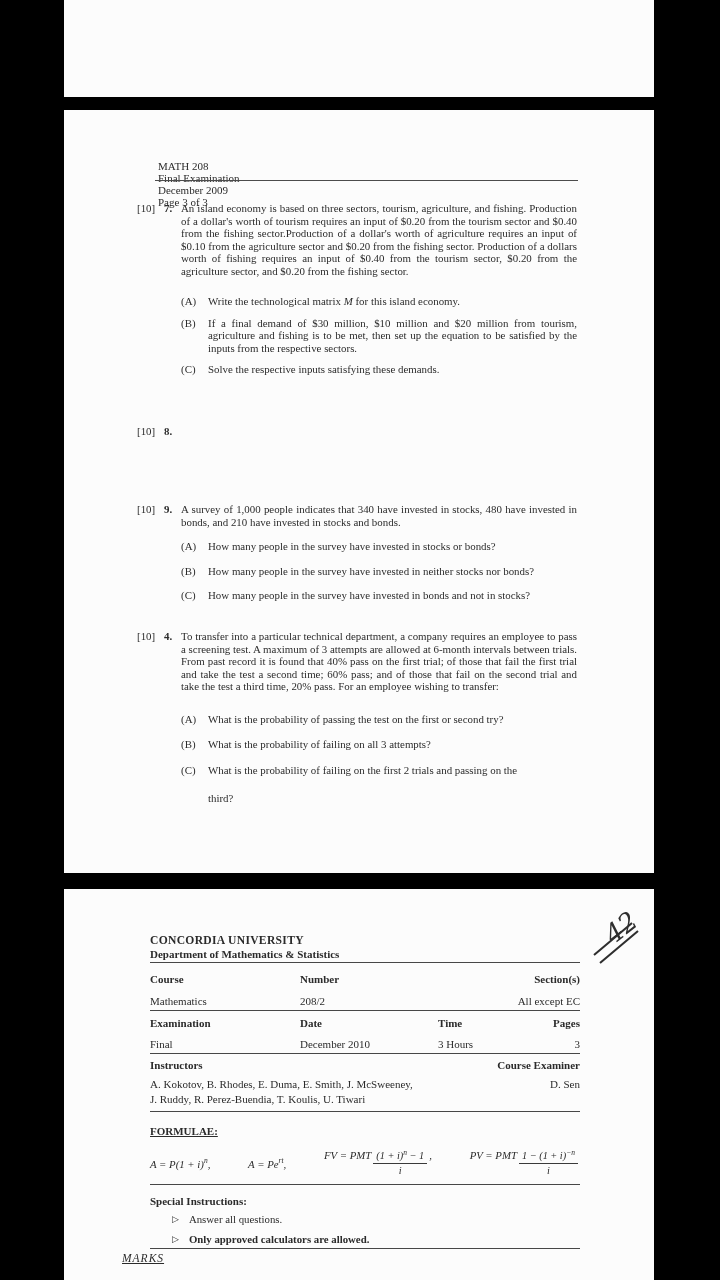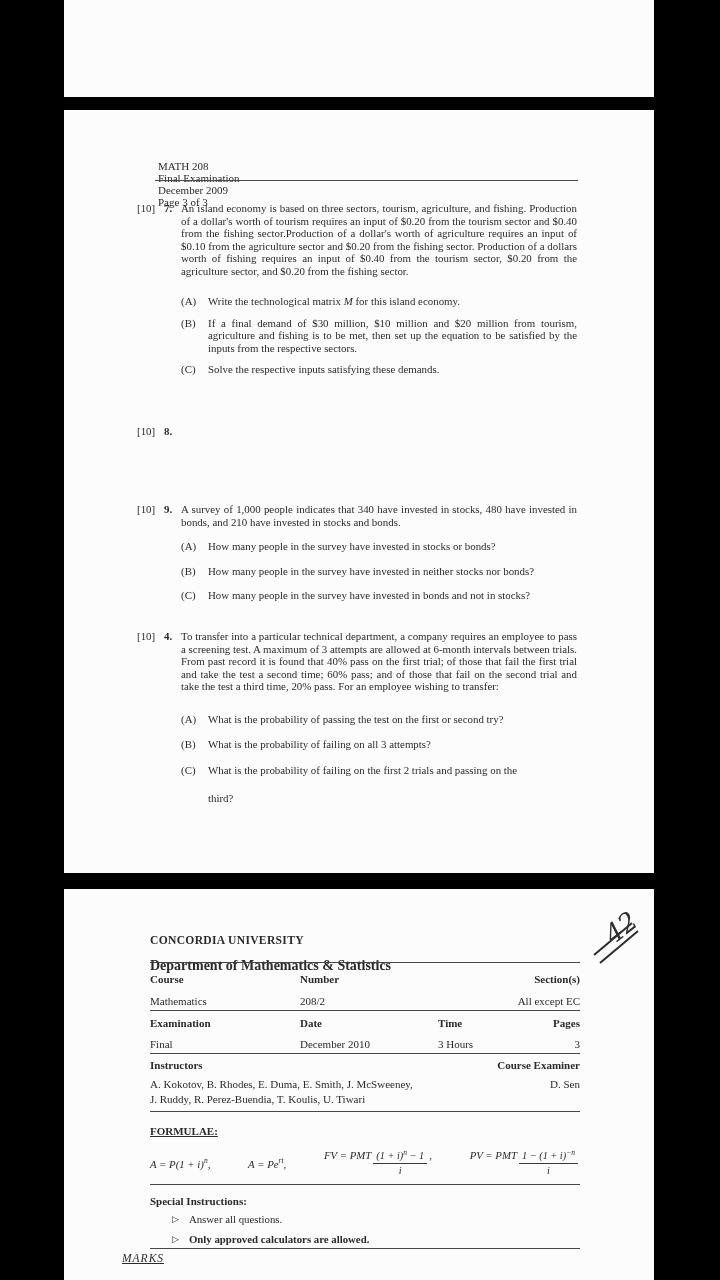--- a/index.html
+++ b/index.html
@@ -27,21 +27,21 @@
 
   
   .p2-line{position:absolute;left:86px;width:430px;font-size:11px;line-height:12.5px;white-space:nowrap;}
   .p2-rule{position:absolute;left:86px;width:430px;border-top:1.8px solid #474747;}
   .bold{font-weight:bold;}
   .c1{position:absolute;left:0;}
   .c2{position:absolute;left:150px;}
   .c3{position:absolute;left:288px;}
   .c4{position:absolute;right:0;}
   #p2-univ{top:46px;font-size:11.6px;font-weight:bold;letter-spacing:.3px;}
-  #p2-dept{top:59px;font-size:14px;font-weight:bold;margin-top:12px;}
+  #p2-dept{top:59px;font-size:11px;font-weight:bold;}
   #formulae-heading{top:236px;font-weight:bold;text-decoration:underline;}
   #formula-row{position:absolute;left:86px;top:252px;width:430px;height:44px;display:flex;align-items:center;justify-content:space-between;font-style:italic;font-size:10.8px;white-space:nowrap;}
   #formula-row sup{font-size:7.5px;}
   .frac{display:inline-flex;flex-direction:column;align-items:center;line-height:1.1;font-size:10.3px;margin:0 2px;text-align:center;}
   .frac .num{padding:0 3px 1px;border-bottom:1px solid #3a3a3a;}
   .frac .den{padding-top:1px;}
   #special-heading{top:306px;font-weight:bold;}
   .bullet{position:absolute;left:108px;white-space:nowrap;font-size:10.8px;text-align:right;}
   #bullet1{top:324px;}
   #bullet2{top:344px;font-weight:bold;}

